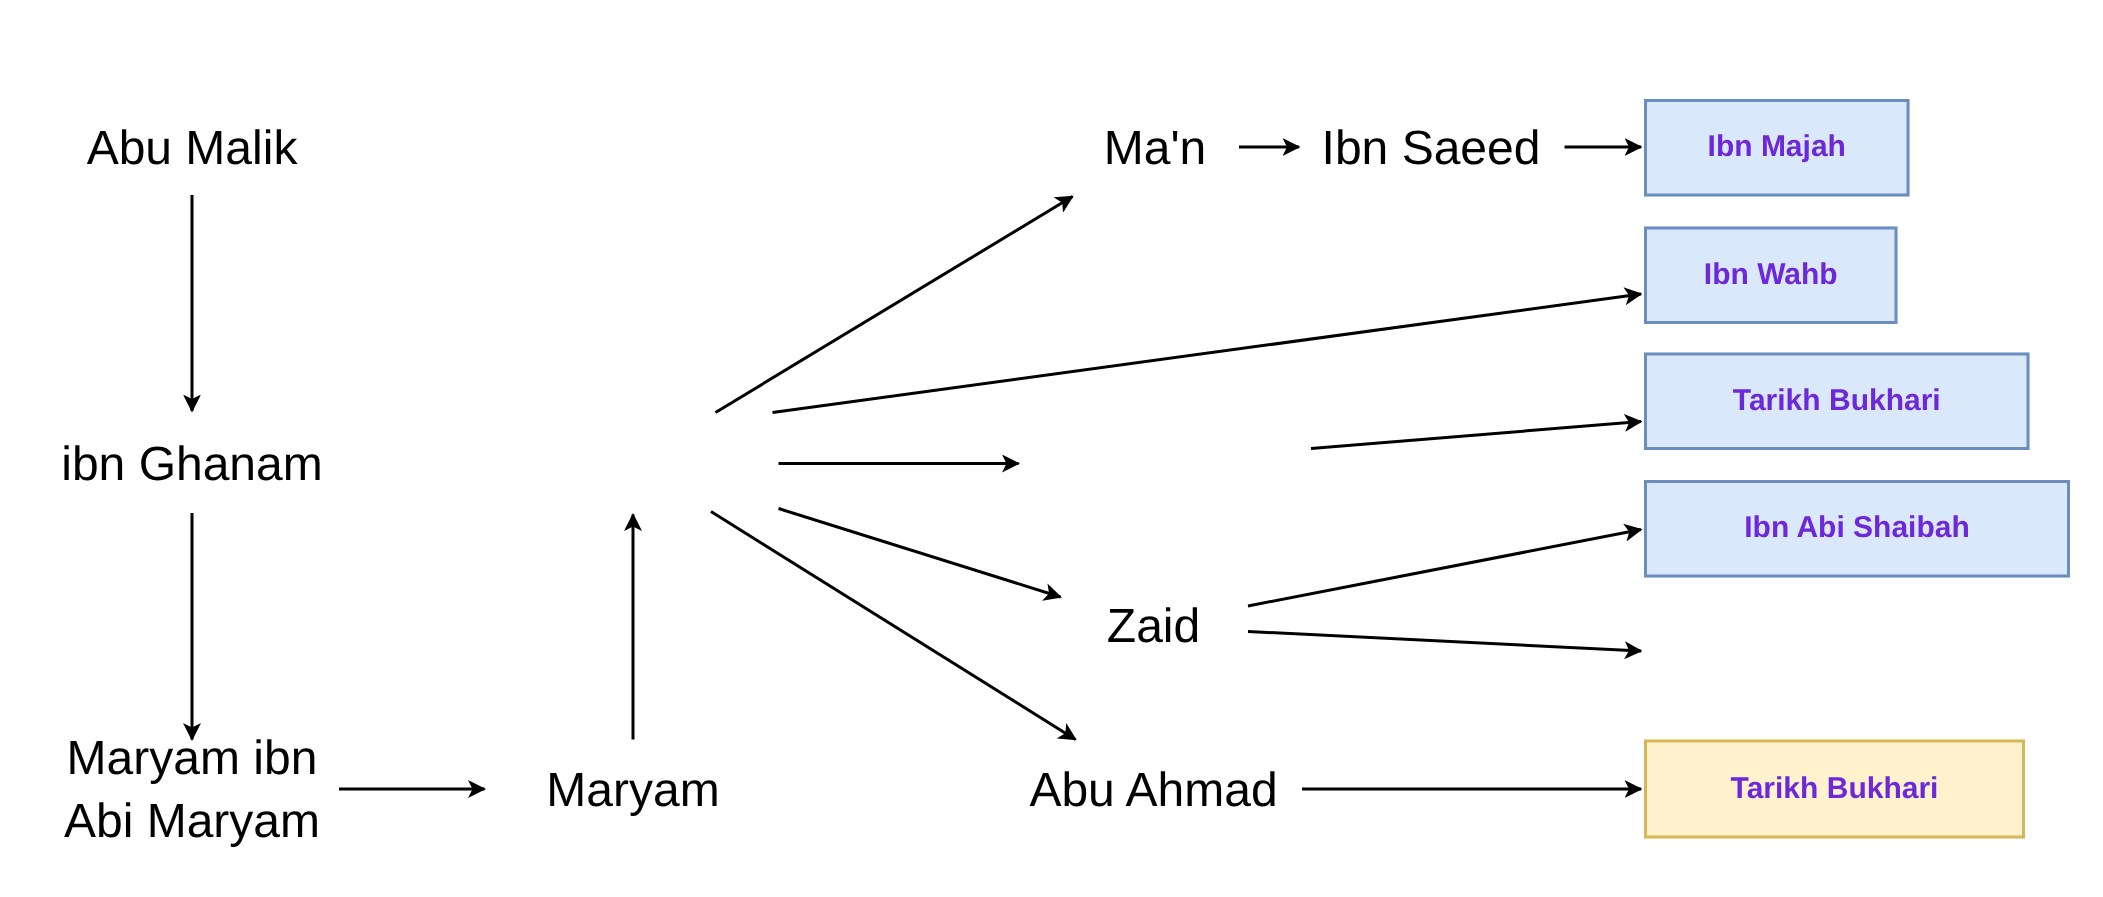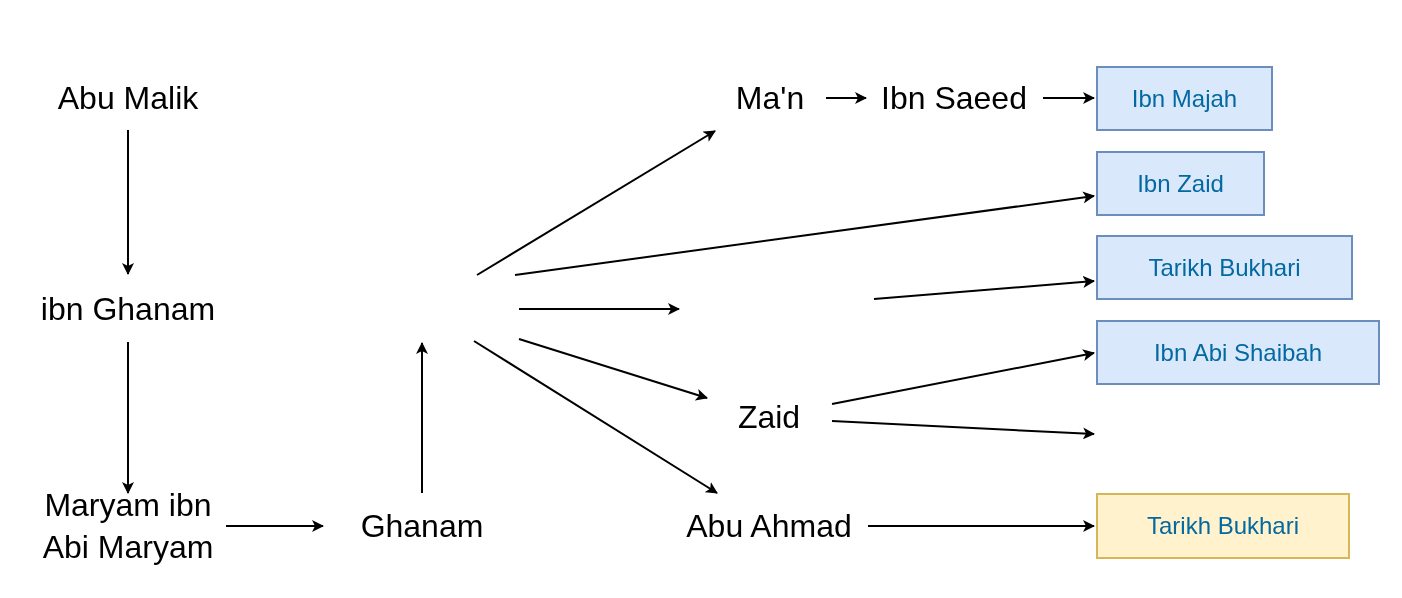--- a/index.html
+++ b/index.html
@@ -2,22 +2,22 @@
 <html><head>
   <meta charset="utf-8">
   <style>
     html, body { margin: 0; padding: 0; background: #ffffff; }
     body { width: 1402px; height: 598px; position: relative; overflow: hidden;
            font-family: "Liberation Sans", sans-serif; }
     #diagram { position: absolute; left: 0; top: 0; width: 1254px; height: 598px; }
     .node-label { position: absolute; font-size: 32px; color: #000; text-align: center;
                   line-height: 42px; white-space: nowrap; transform: translate(-50%, -50%); }
     .box { position: absolute; box-sizing: border-box; border: 2px solid;
-           font-size: 24px; color: #0369a1; display: flex; align-items: center;
-           justify-content: center; white-space: nowrap; }
+           font-size: 20px; color: #6d28d9; display: flex; align-items: center;
+           justify-content: center; white-space: nowrap; font-weight: bold; }
     .box.blue { background: #dae8fc; border-color: #6c8ebf; }
     .box.yellow { background: #fff2cc; border-color: #d6b656; }
   </style>
 </head>
 <body>
 
 <div id="diagram">
   <svg width="1402" height="598" style="position:absolute;left:0;top:0">
     <defs>
       <marker id="ah" viewBox="0 0 12 12" refX="11" refY="6" markerWidth="12" markerHeight="12" markerUnits="userSpaceOnUse" orient="auto">
@@ -44,24 +44,24 @@
   </svg>
 
   <div class="node-label" style="left:128px;top:98px">Abu Malik</div>
   <div class="node-label" style="left:128px;top:309px">
     <div>ibn Ghanam</div>
   </div>
   <div class="node-label" style="left:128px;top:526px">
     <div>Maryam ibn</div>
     <div>Abi Maryam</div>
   </div>
-  <div class="node-label" style="left:422px;top:526px">Ghanam</div>
+  <div class="node-label" style="left:422px;top:526px">Maryam</div>
   <div class="node-label" style="left:770px;top:98px">Ma'n</div>
   <div class="node-label" style="left:954px;top:98px">Ibn Saeed</div>
   <div class="node-label" style="left:769px;top:417px">Zaid</div>
   <div class="node-label" style="left:769px;top:526px">Abu Ahmad</div>
 
   <div class="box blue" style="left:1096px;top:66px;width:177px;height:65px">Ibn Majah</div>
-  <div class="box blue" style="left:1096px;top:151px;width:169px;height:65px">Ibn Zaid</div>
+  <div class="box blue" style="left:1096px;top:151px;width:169px;height:65px">Ibn Wahb</div>
   <div class="box blue" style="left:1096px;top:235px;width:257px;height:65px">Tarikh Bukhari</div>
   <div class="box blue" style="left:1096px;top:320px;width:284px;height:65px">Ibn Abi Shaibah</div>
   <div class="box yellow" style="left:1096px;top:493px;width:254px;height:66px">Tarikh Bukhari</div>
 </div>
 
 </body></html>

